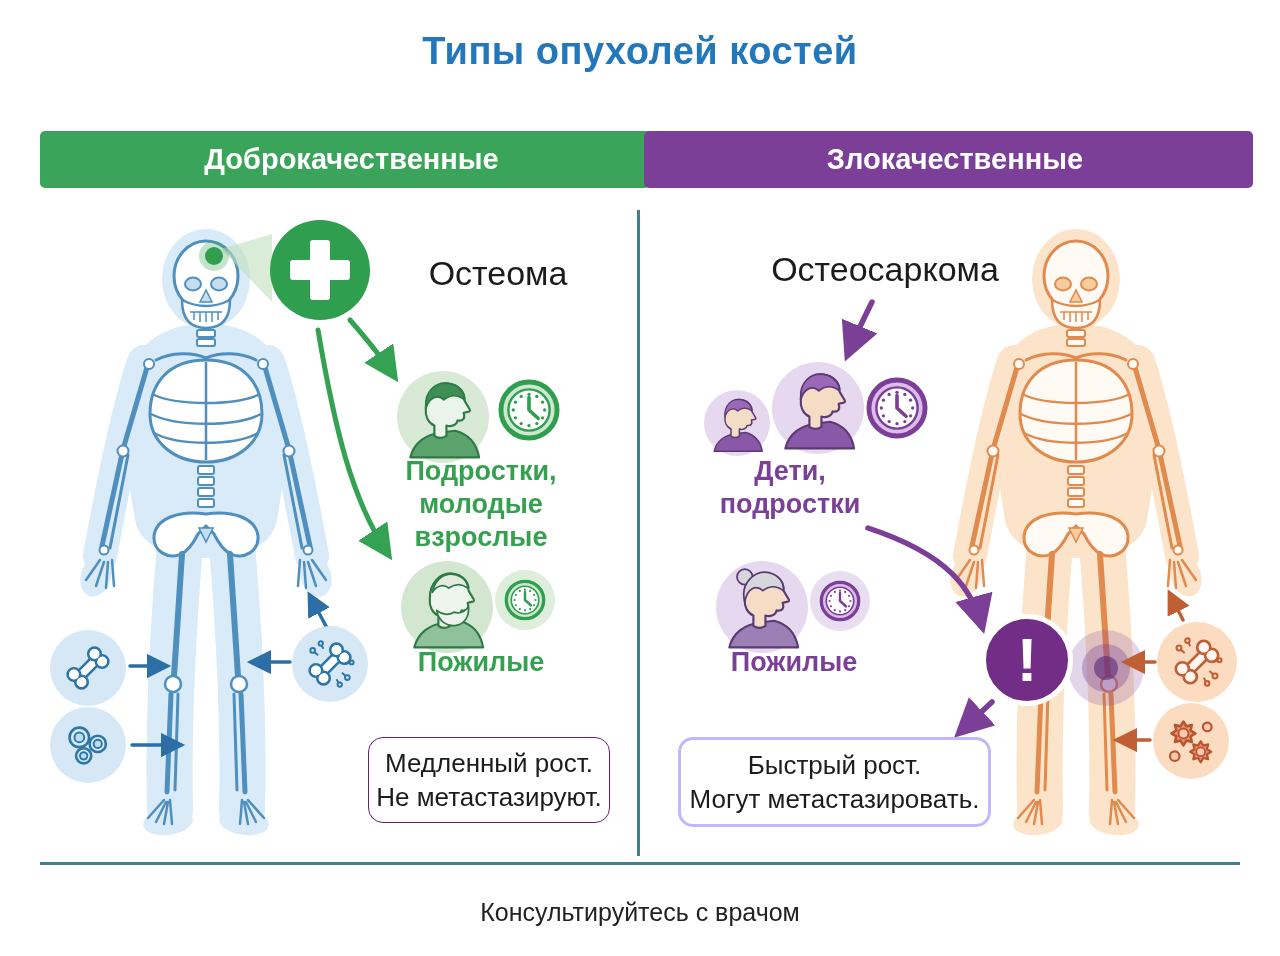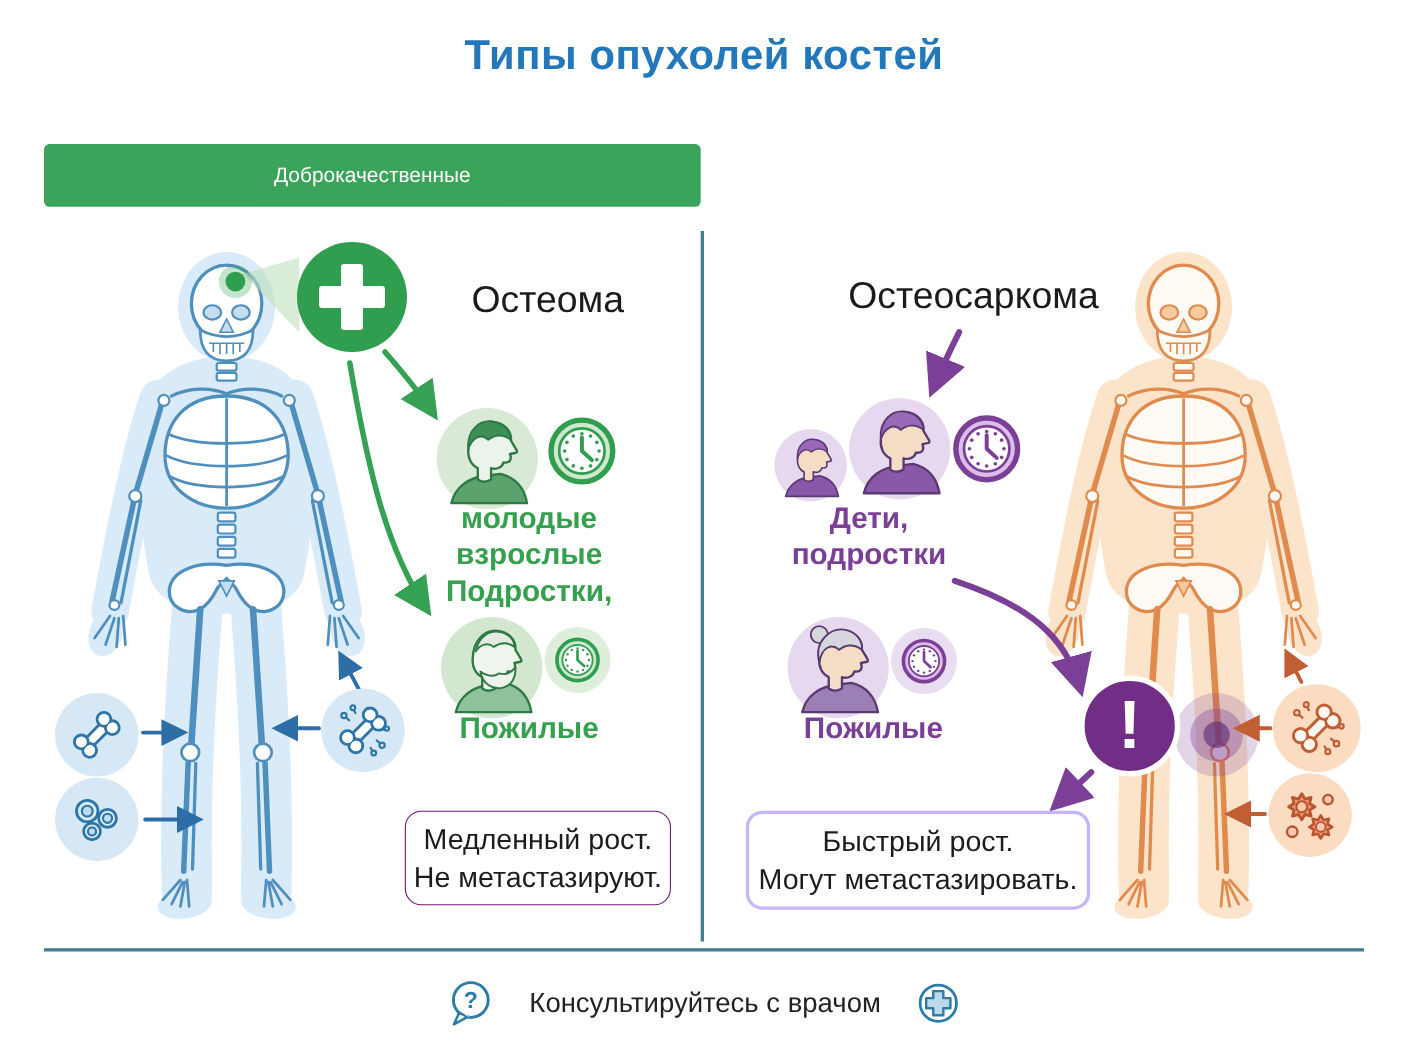--- a/index.html
+++ b/index.html
@@ -4,21 +4,21 @@
 <style>
   html,body{margin:0;padding:0;background:#ffffff;}
   .canvas{position:relative;width:1280px;height:956px;background:#ffffff;overflow:hidden;
           font-family:"Liberation Sans",sans-serif;}
   .abs{position:absolute;}
   
   .title{position:absolute;left:0;right:0;top:30px;text-align:center;
          font-size:38px;font-weight:bold;color:#2278bb;letter-spacing:.5px;}
   
   .hdr{position:absolute;top:131px;height:57px;border-radius:5px;color:#fff;
-       font-size:19px;font-weight:normal;display:flex;align-items:center;justify-content:center;}
+       font-size:29px;font-weight:bold;display:flex;align-items:center;justify-content:center;padding-left:13px;}
   .hdr-benign{left:40px;width:597px;background:#3aa45a;}
   .hdr-malig{left:644px;width:596px;background:#7b3f97;}
   
   .vline{position:absolute;left:637px;top:210px;width:3px;height:646px;background:#41808f;}
   .hline{position:absolute;left:40px;top:862px;width:1200px;height:3px;background:#41808f;}
   
   .skel{position:absolute;width:300px;height:620px;}
   .skel-blue{--sil:#d9eaf8;--bone:#4f8fbe;--bonefill:#ffffff;--baccent:#c6ddf0;}
   .skel-orange{--sil:#fce4ca;--bone:#e08a4e;--bonefill:#fffaf4;--baccent:#f6cb9e;}
   
@@ -35,21 +35,21 @@
             align-items:center;justify-content:center;font-size:26px;color:#1c1c1c;line-height:34px;}
   .note-benign{left:368px;top:737px;width:240px;height:84px;border:1px solid #701a75;}
   .note-malig{left:678px;top:737px;width:307px;height:84px;border:3px solid #c4b5fd;}
   
   .clock-g{--cring:#cde8cf;--cstroke:#2f9e4f;}
   .clock-p{--cring:#dcbde9;--cstroke:#7b3f97;}
   .bone-blue-i{--bstroke:#2e75a8;--bfill:#ffffff;}
   .bone-orange-i{--bstroke:#c05f35;--bfill:#fff7ef;}
   
   .footer{position:absolute;left:0;right:0;top:884px;height:56px;display:flex;
-          align-items:center;justify-content:center;gap:30px;}
+          align-items:center;justify-content:center;gap:30px;flex-direction:column;}
   .footer-text{font-size:25px;color:#222;}
   svg{display:block;}
 </style>
 </head>
 <body>
 
 <svg style="position:absolute;width:0;height:0" aria-hidden="true">
 <defs>
 
   <symbol id="sym-skeleton" viewBox="0 0 300 620">
@@ -217,20 +217,21 @@
     <path d="M19,12 h10 v7 h7 v10 h-7 v7 h-10 v-7 h-7 v-10 h7 Z" fill="#bcd9ec" stroke="#2b7ca6" stroke-width="2.4" stroke-linejoin="round"></path>
   </symbol>
 </defs>
 </svg>
 
 <div class="canvas">
 
   <div class="title">Типы опухолей костей</div>
 
   <div class="hdr hdr-benign">Доброкачественные</div>
+  <div class="hdr hdr-malig">Злокачественные</div>
 
   <div class="vline"></div>
   <div class="hline"></div>
 
   <svg class="skel skel-blue" style="left:56px;top:224px" viewBox="0 0 300 620">
       <use href="#sym-skeleton"></use>
     </svg>
   <svg class="skel skel-orange" style="left:926px;top:224px" viewBox="0 0 300 620">
       <use href="#sym-skeleton"></use>
     </svg>
@@ -288,22 +289,22 @@
 
   <div class="circ" style="left:397px;top:371px;width:92px;height:92px;background:#d8ead6;">
     <svg width="86" height="86" viewBox="0 0 100 100">
         <use href="#sym-teen-green"></use>
       </svg>
   </div>
   <svg class="abs clock-g" style="left:496px;top:377px" width="66" height="66" viewBox="0 0 40 40">
       <use href="#sym-clock"></use>
     </svg>
   <div class="age-label green-text" style="left:352px;top:455px;width:258px;">
+    <div>Подростки,</div>
     <div>молодые взрослые</div>
-    <div>Подростки,</div>
   </div>
 
   <div class="circ" style="left:401px;top:561px;width:92px;height:92px;background:#d3e7d0;">
     <svg width="86" height="86" viewBox="0 0 100 100">
         <use href="#sym-old-green"></use>
       </svg>
   </div>
   <div class="circ" style="left:495px;top:570px;width:60px;height:60px;background:#ddefdb;">
     <svg class="clock-g" width="44" height="44" viewBox="0 0 40 40">
         <use href="#sym-clock"></use>

